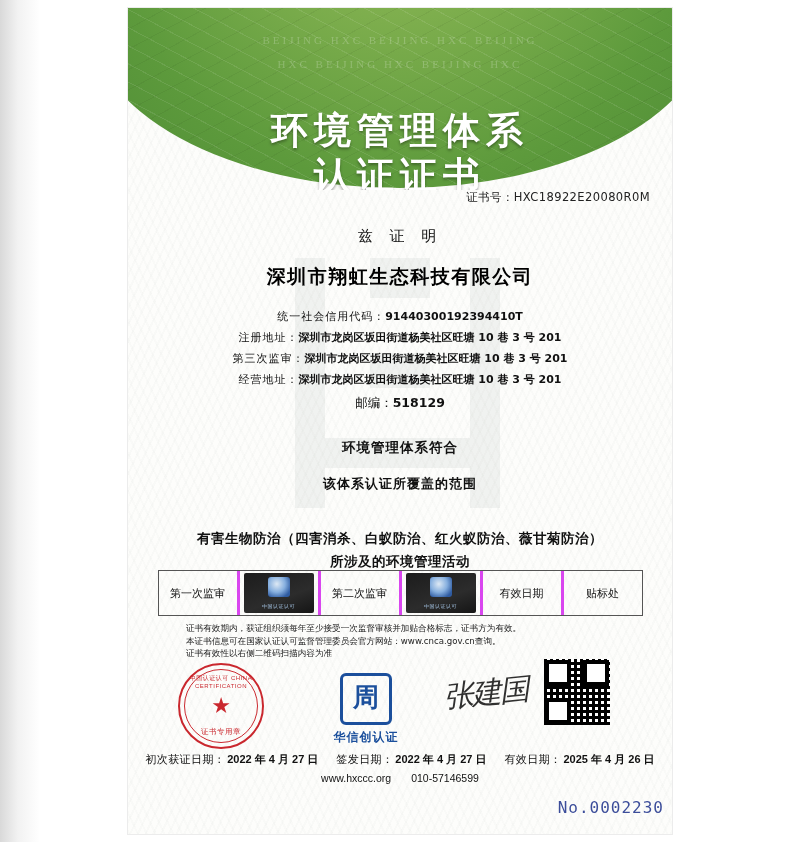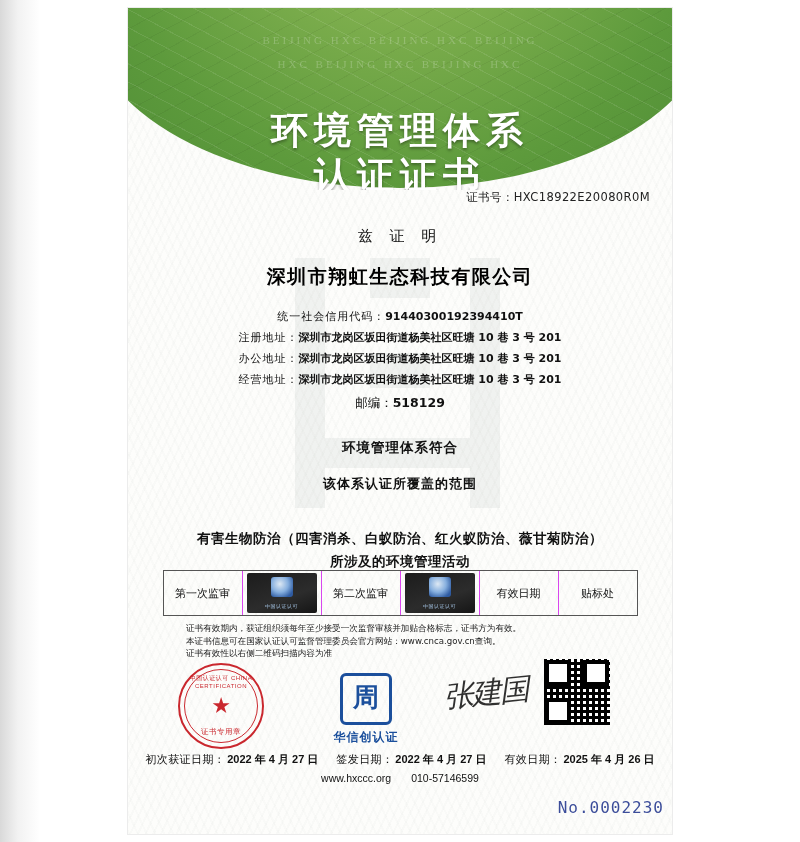--- a/index.html
+++ b/index.html
@@ -214,21 +214,21 @@
     display: flex;
     justify-content: center;
   }
   .audit-table {
     display: flex;
     border: 1px solid #555;
     height: 44px;
   }
   .audit-cell {
     width: 78px;
-    border-right: 1px solid #d946ef;
+    border-right: 3px solid #d946ef;
     display: flex;
     align-items: center;
     justify-content: center;
     font-size: 11px;
     color: #111;
     position: relative;
     background: transparent;
   }
   .audit-cell:last-child { border-right: none; }
   .audit-cell.stamped {
@@ -463,21 +463,21 @@
     <div class="company">深圳市翔虹生态科技有限公司</div>
 
     <div class="kv-list">
       <div class="kv">
         <span class="label">统一社会信用代码：</span><b>91440300192394410T</b>
       </div>
       <div class="kv">
         <span class="label">注册地址：</span><b>深圳市龙岗区坂田街道杨美社区旺塘 10 巷 3 号 201</b>
       </div>
       <div class="kv">
-        <span class="label">办公地址：</span><b>深圳市龙岗区坂田街道杨美社区旺塘 10 巷 3 号 201</b>
+        <span class="label">第三次监审：</span><b>深圳市龙岗区坂田街道杨美社区旺塘 10 巷 3 号 201</b>
       </div>
       <div class="kv">
         <span class="label">经营地址：</span><b>深圳市龙岗区坂田街道杨美社区旺塘 10 巷 3 号 201</b>
       </div>
       <div class="postcode">
         <span class="label">邮编：</span><b>518129</b>
       </div>
     </div>
 
     <div class="conform">环境管理体系符合</div>

